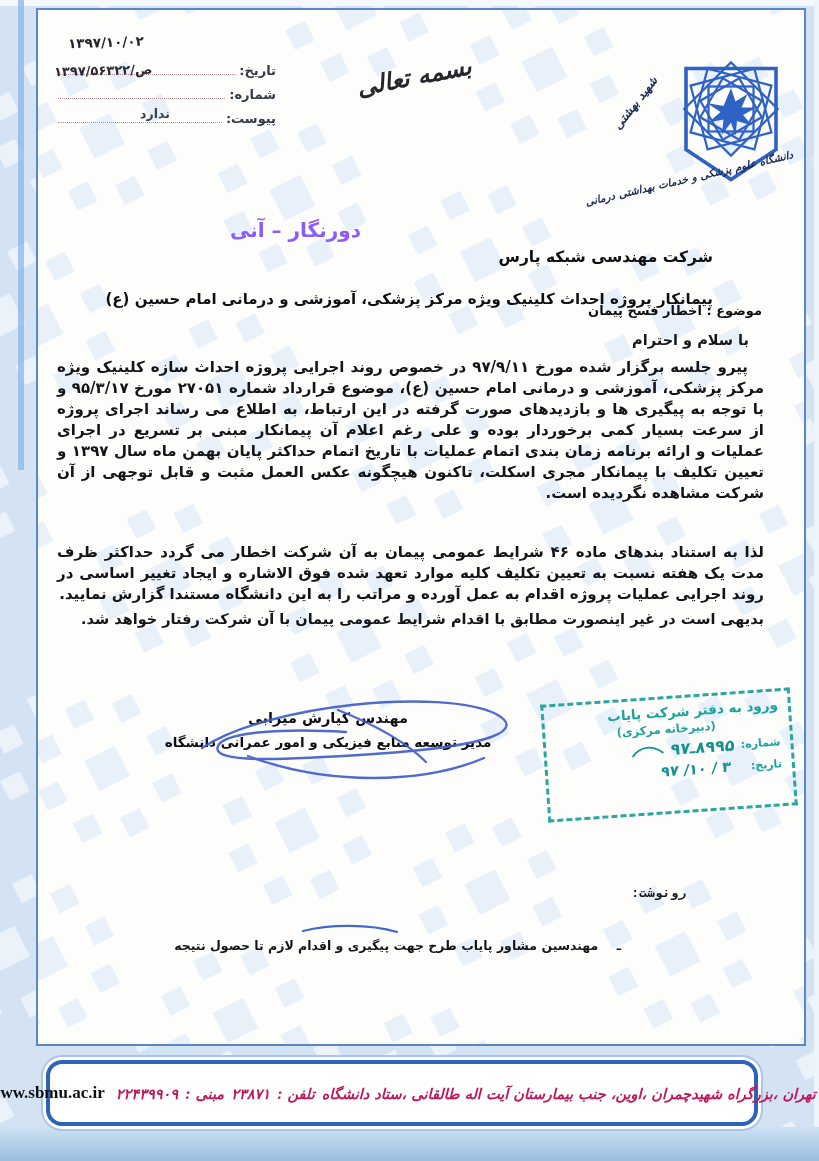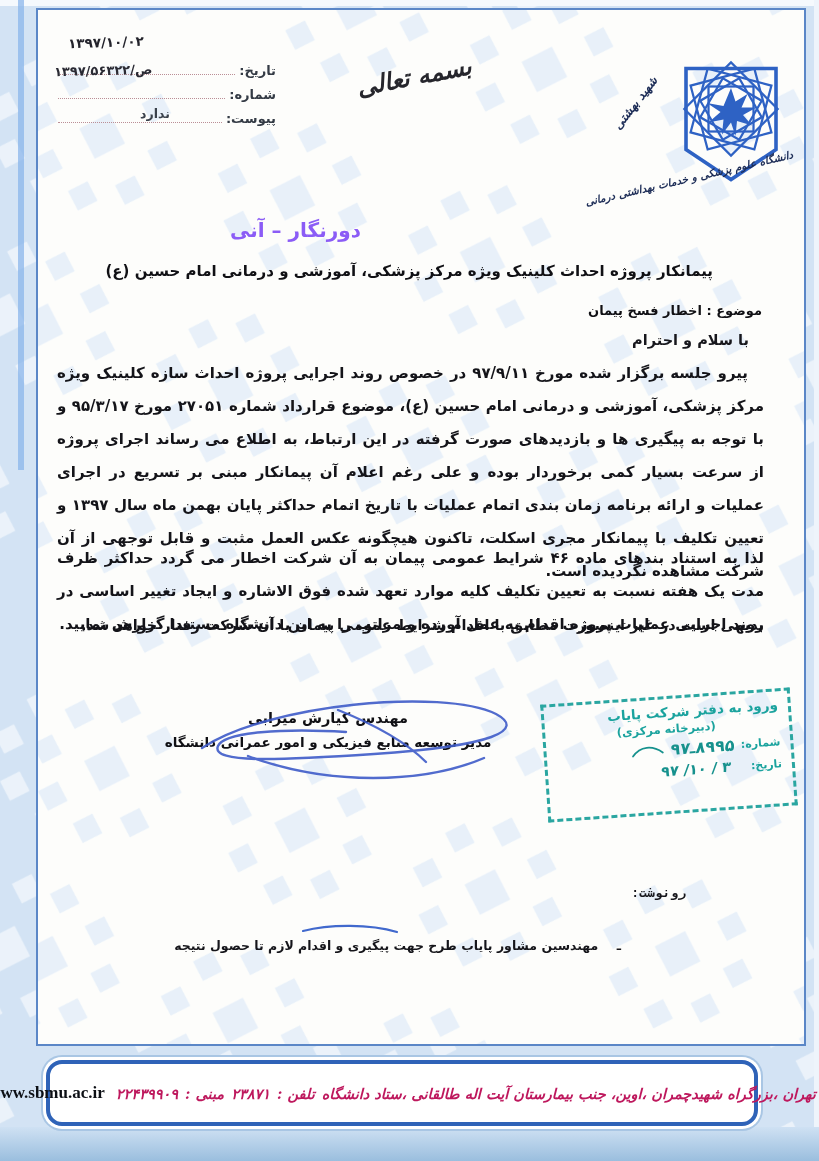--- a/index.html
+++ b/index.html
@@ -58,28 +58,28 @@
   }
   .logo-cap-bottom {
     position:absolute; left:-14px; top:128px; width:250px; text-align:center;
     transform:rotate(-13deg); font-size:10.5px; font-weight:700; color:#1d2d57;
     font-family:"DejaVu Serif", serif; font-style:italic; white-space:nowrap;
   }
 
   
   .delivery { position:absolute; left:192px; top:208px; font-size:20px; font-weight:700; color:#8b5cf6; direction:rtl; white-space:nowrap; }
   .rcp-name { position:absolute; right:91px; top:238px; font-size:15.5px; font-weight:700; color:#101014; direction:rtl; white-space:nowrap; }
-  .rcp-desc { position:absolute; right:91px; top:252px; font-size:15px; font-weight:700; color:#101014; direction:rtl; white-space:nowrap; }
+  .rcp-desc { position:absolute; right:91px; top:280px; font-size:15px; font-weight:700; color:#101014; direction:rtl; white-space:nowrap; }
   .subject  { position:absolute; right:42px; top:293px; font-size:13px; font-weight:700; color:#101014; direction:rtl; white-space:nowrap; }
   .salutation { position:absolute; right:55px; top:322px; font-size:14.5px; font-weight:700; color:#17171c; direction:rtl; white-space:nowrap;margin-left:37px; }
 
   
   .para {
     position:absolute; left:19px; width:707px; direction:rtl; text-align:justify;
-    font-size:15px; font-weight:600; line-height:33px; color:#141419;
+    font-size:15px; font-weight:600; line-height:21px; color:#141419;
   }
   .para.p1 { top:347px; text-indent:16px; }
   .para.p2 { top:532px; }
   .para.p3 { top:599px; font-size:14.5px; font-weight:700; }
 
   
   .sig-block { position:absolute; left:120px; top:700px; width:340px; text-align:center; direction:rtl; }
   .sig-name  { font-size:14.5px; font-weight:700; color:#101014; }
   .sig-title { font-size:13.5px; font-weight:700; color:#101014; margin-top:8px; }
   .sig-swoosh { position:absolute; left:150px; top:672px; z-index:3; pointer-events:none; }
@@ -202,20 +202,21 @@
           <rect x="35" y="28" width="30" height="30"></rect>
         </g>
         <path d="M50 29 L53 38 L61 33 L57 42 L67 42 L58 47 L64 54 L54 51 L53 61 L50 52 L44 60 L45 50 L35 52 L43 45 L34 39 L45 41 Z" fill="#2e62c4"></path>
       </svg>
       <div class="logo-cap-side">شهید بهشتی</div>
       <div class="logo-cap-bottom">دانشگاه علوم پزشکی و خدمات بهداشتی درمانی</div>
     </div>
 
     <div class="delivery">دورنگار – آنی</div>
 
+    <div class="rcp-name">شرکت مهندسی شبکه پارس</div>
     <div class="rcp-desc">پیمانکار پروژه احداث کلینیک ویژه مرکز پزشکی، آموزشی و درمانی امام حسین (ع)</div>
     <div class="subject">موضوع : اخطار فسخ پیمان</div>
     <div class="salutation">با سلام و احترام</div>
 
     <div class="para p1">پیرو جلسه برگزار شده مورخ ۹۷/۹/۱۱ در خصوص روند اجرایی پروژه احداث سازه کلینیک ویژه مرکز پزشکی، آموزشی و درمانی امام حسین (ع)، موضوع قرارداد شماره ۲۷۰۵۱ مورخ ۹۵/۳/۱۷ و با توجه به پیگیری ها و بازدیدهای صورت گرفته در این ارتباط، به اطلاع می رساند اجرای پروژه از سرعت بسیار کمی برخوردار بوده و علی رغم اعلام آن پیمانکار مبنی بر تسریع در اجرای عملیات و ارائه برنامه زمان بندی اتمام عملیات با تاریخ اتمام حداکثر پایان بهمن ماه سال ۱۳۹۷ و تعیین تکلیف با پیمانکار مجری اسکلت، تاکنون هیچگونه عکس العمل مثبت و قابل توجهی از آن شرکت مشاهده نگردیده است.</div>
     <div class="para p2">لذا به استناد بندهای ماده ۴۶ شرایط عمومی پیمان به آن شرکت اخطار می گردد حداکثر ظرف مدت یک هفته نسبت به تعیین تکلیف کلیه موارد تعهد شده فوق الاشاره و ایجاد تغییر اساسی در روند اجرایی عملیات پروژه اقدام به عمل آورده و مراتب را به این دانشگاه مستندا گزارش نمایید.</div>
     <div class="para p3">بدیهی است در غیر اینصورت مطابق با اقدام شرایط عمومی پیمان با آن شرکت رفتار خواهد شد.</div>
 
     <div class="sig-block">
       <div class="sig-name">مهندس کیارش میرابی</div>

